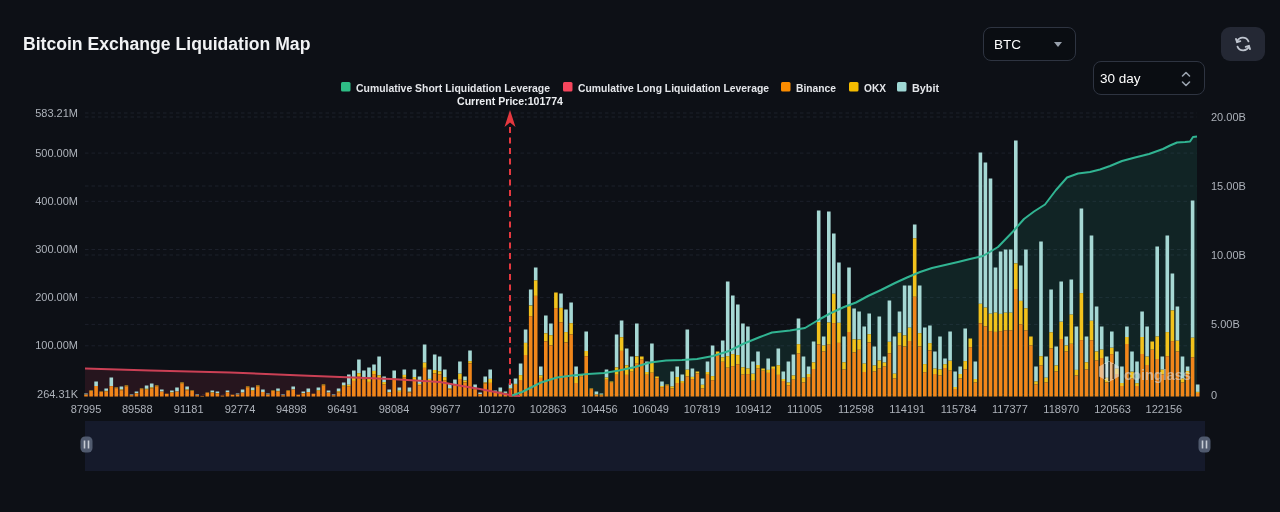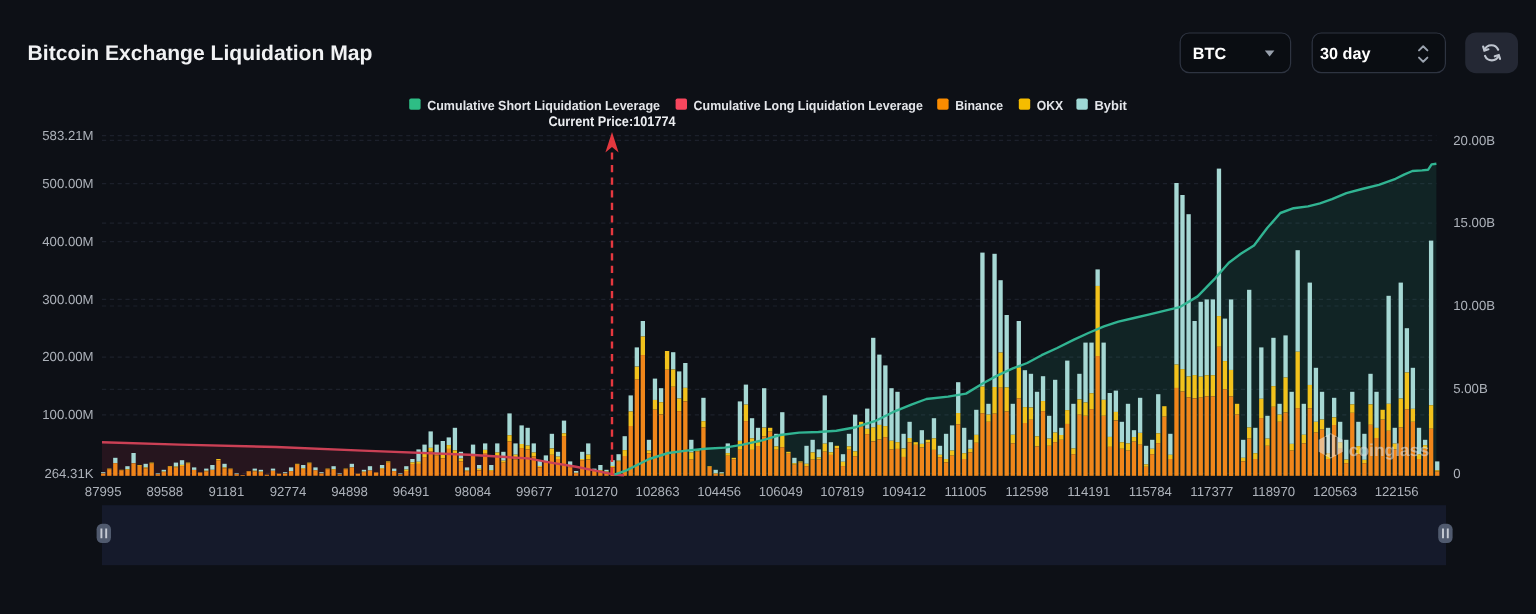--- a/index.html
+++ b/index.html
@@ -2,24 +2,24 @@
 <html><head>
 <meta charset="utf-8">
 <style>
 * { margin: 0; padding: 0; box-sizing: border-box; }
 body { background: #0d1016; }
 .page { position: relative; width: 1280px; height: 512px; background: #0d1016;
         font-family: "Liberation Sans", sans-serif; overflow: hidden; }
 .title { position: absolute; left: 23px; top: 34px; font-size: 17.6px; font-weight: bold;
          color: #f1f2f4; }
 .btn { position: absolute; top: 27px; height: 34px; border-radius: 8px;
-       display: flex; align-items: center; color: #fff; font-weight: bold; text-align: center; }
+       display: flex; align-items: center; color: #fff; font-weight: normal; text-align: center; }
 .sel { background: #0a0d12; border: 1px solid #2e3441; }
 .btc { left: 983px; width: 93px; padding-left: 10px; font-size: 13.5px; }
-.day { left: 1093px; width: 112px; padding-left: 6px; font-size: 13.5px; }
+.day { left: 1093px; width: 112px; padding-left: 6px; font-size: 13.5px; margin-top: 34px; }
 .caret { position: absolute; right: 13px; top: 14px; width: 0; height: 0;
          border-left: 4.5px solid transparent; border-right: 4.5px solid transparent;
          border-top: 5px solid #98a0ac; }
 .spin2 { position: absolute; right: 13px; top: 8px; }
 .refresh { left: 1221px; width: 44px; background: #242834; border-radius: 9px; justify-content: center; }
 </style>
 </head>
 <body>
 <div class="page">
   <svg style="position:absolute;left:0;top:0" width="1280" height="512" viewBox="0 0 1280 512">

